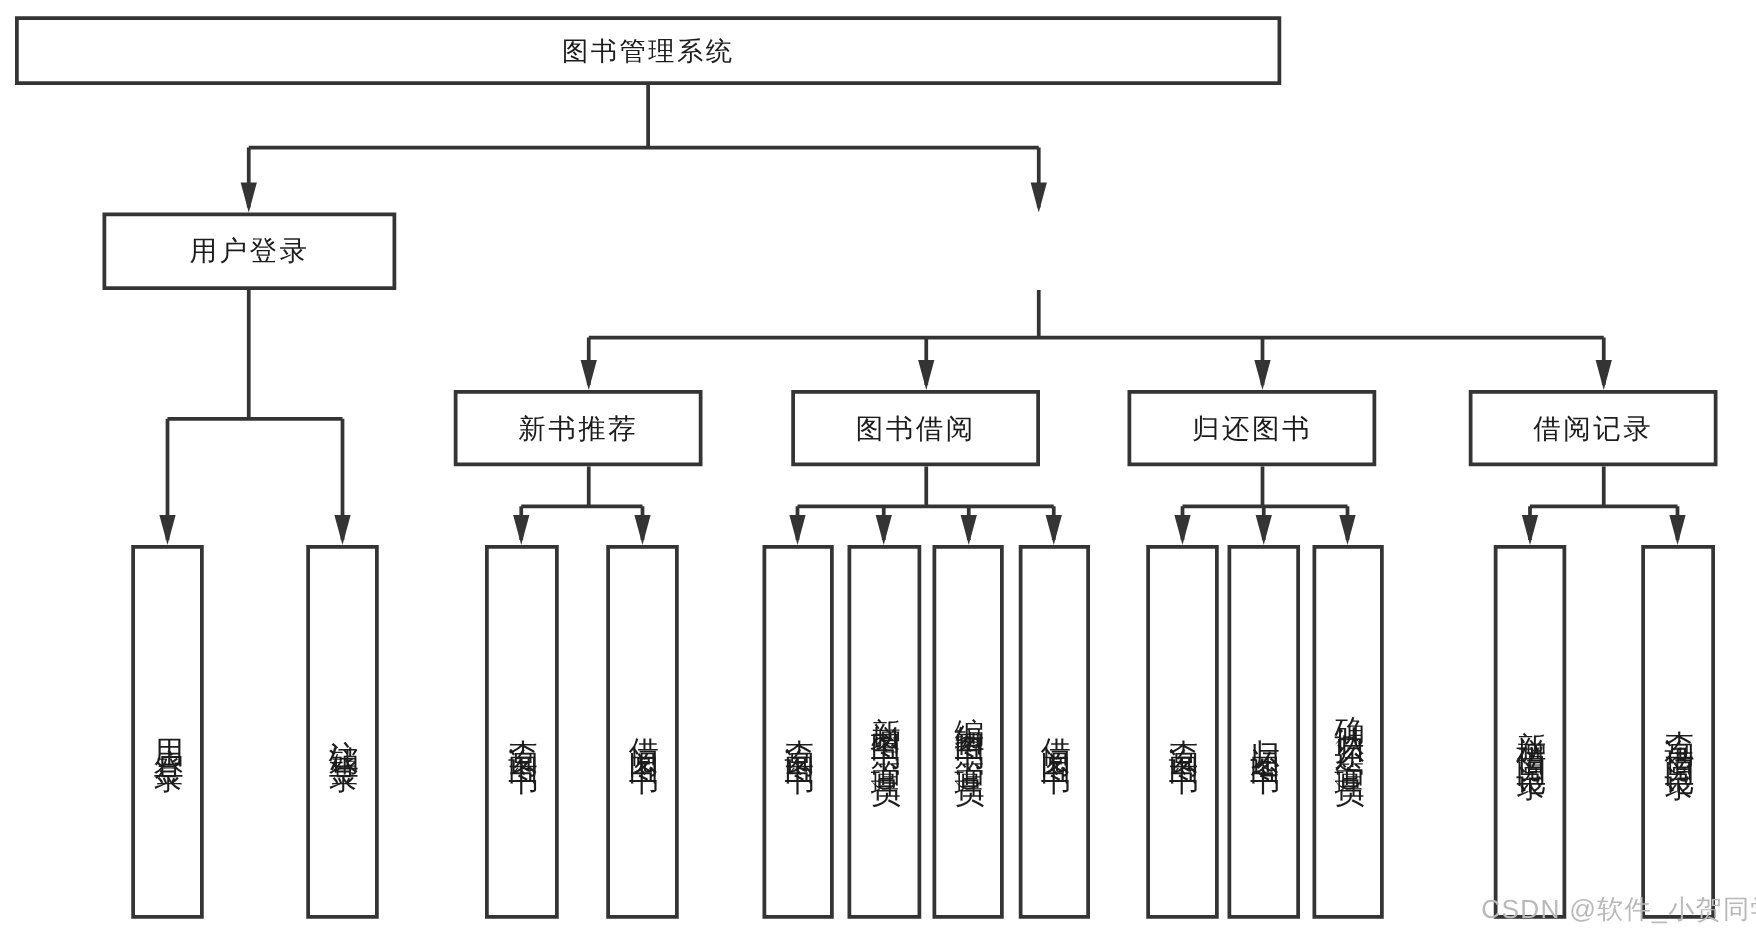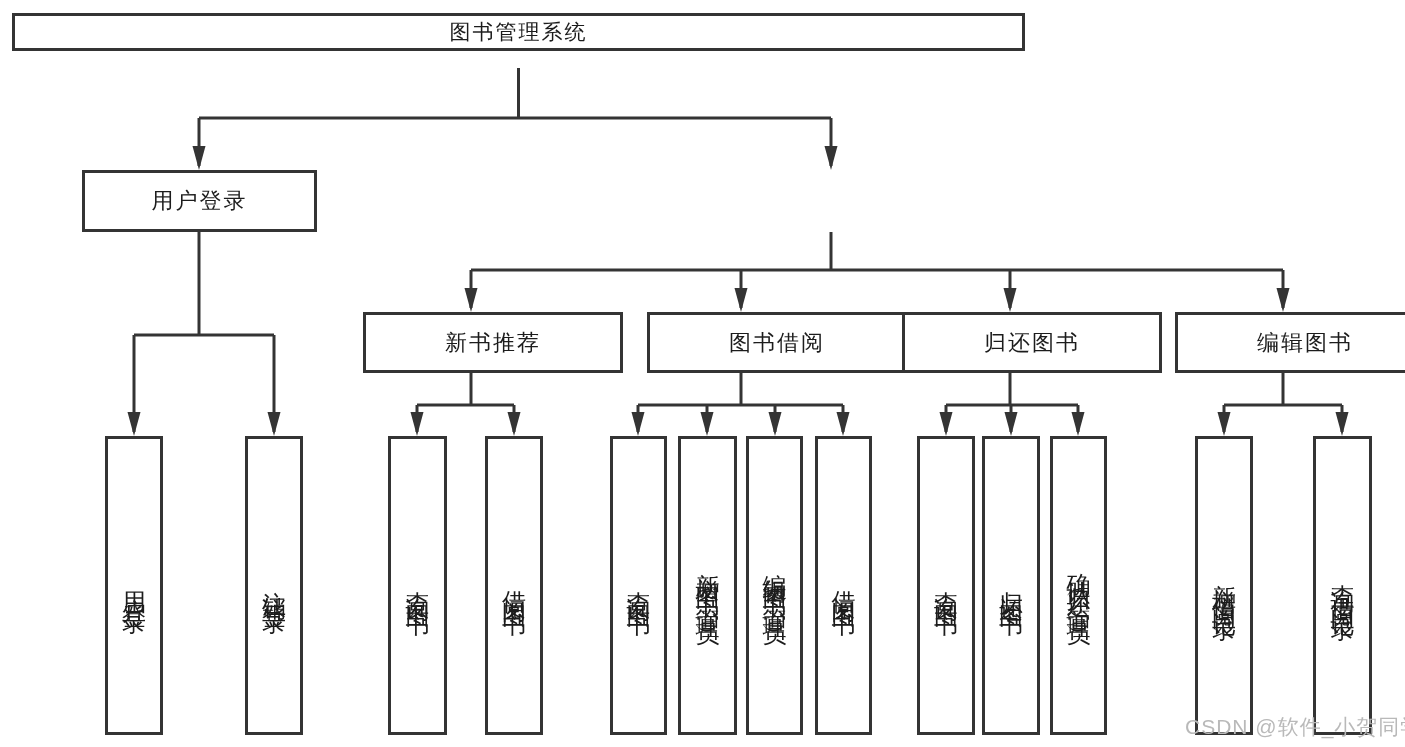--- a/index.html
+++ b/index.html
@@ -3,23 +3,23 @@
 <meta charset="utf-8">
 <style>
   html,body{margin:0;padding:0;background:#ffffff;}
   body{width:1405px;height:747px;position:relative;overflow:hidden;
        font-family:"Liberation Sans","DejaVu Sans",sans-serif;}
   #canvas{position:absolute;left:0;top:0;width:1405px;height:747px;background:#fff;}
   svg.connectors{position:absolute;left:0;top:0;width:1405px;height:747px;}
   .box{position:absolute;box-sizing:border-box;border:3px solid #343434;background:#fff;
        display:flex;align-items:center;justify-content:center;color:#1c1c1c;}
   .hlabel{font-size:22px;letter-spacing:2px;}
-  .root{left:12px;top:13px;width:1013px;height:38px;font-size:21px;letter-spacing:2px;}
+  .root{left:12px;top:13px;width:1013px;height:55px;font-size:21px;letter-spacing:2px;}
   .lvl2{top:170px;width:235px;height:62px;}
-  .lvl3{top:312px;width:260px;height:61px;}
+  .lvl3{top:312px;width:199px;height:61px;}
   .leaf{top:436px;height:299px;writing-mode:vertical-rl;text-orientation:mixed;
         font-size:24px;letter-spacing:7px;line-height:1;}
   .watermark{position:absolute;left:1185px;top:713px;font-size:21px;color:#b9b9b9;
              letter-spacing:1px;white-space:nowrap;}
 </style>
 </head>
 <body>
 
 <div id="canvas">
 
@@ -93,28 +93,28 @@
     <span>图书管理系统</span>
   </div>
 
   <div class="box lvl2 hlabel" style="left:82px;">
     <span>用户登录</span>
   </div>
 
   <div class="box lvl3 hlabel" style="left:363px;">
     <span>新书推荐</span>
   </div>
-  <div class="box lvl3 hlabel" style="left:647px;">
+  <div class="box lvl3 hlabel" style="left:633px;">
     <span>图书借阅</span>
   </div>
   <div class="box lvl3 hlabel" style="left:902px;">
     <span>归还图书</span>
   </div>
   <div class="box lvl3 hlabel" style="left:1175px;">
-    <span>编辑图书</span>
+    <span>借阅记录</span>
   </div>
 
   <div class="box leaf" style="left:105px;width:58px;">
     <span>用户登录</span>
   </div>
   <div class="box leaf" style="left:245px;width:58px;">
     <span>注销登录</span>
   </div>
 
   <div class="box leaf" style="left:388px;width:59px;">

